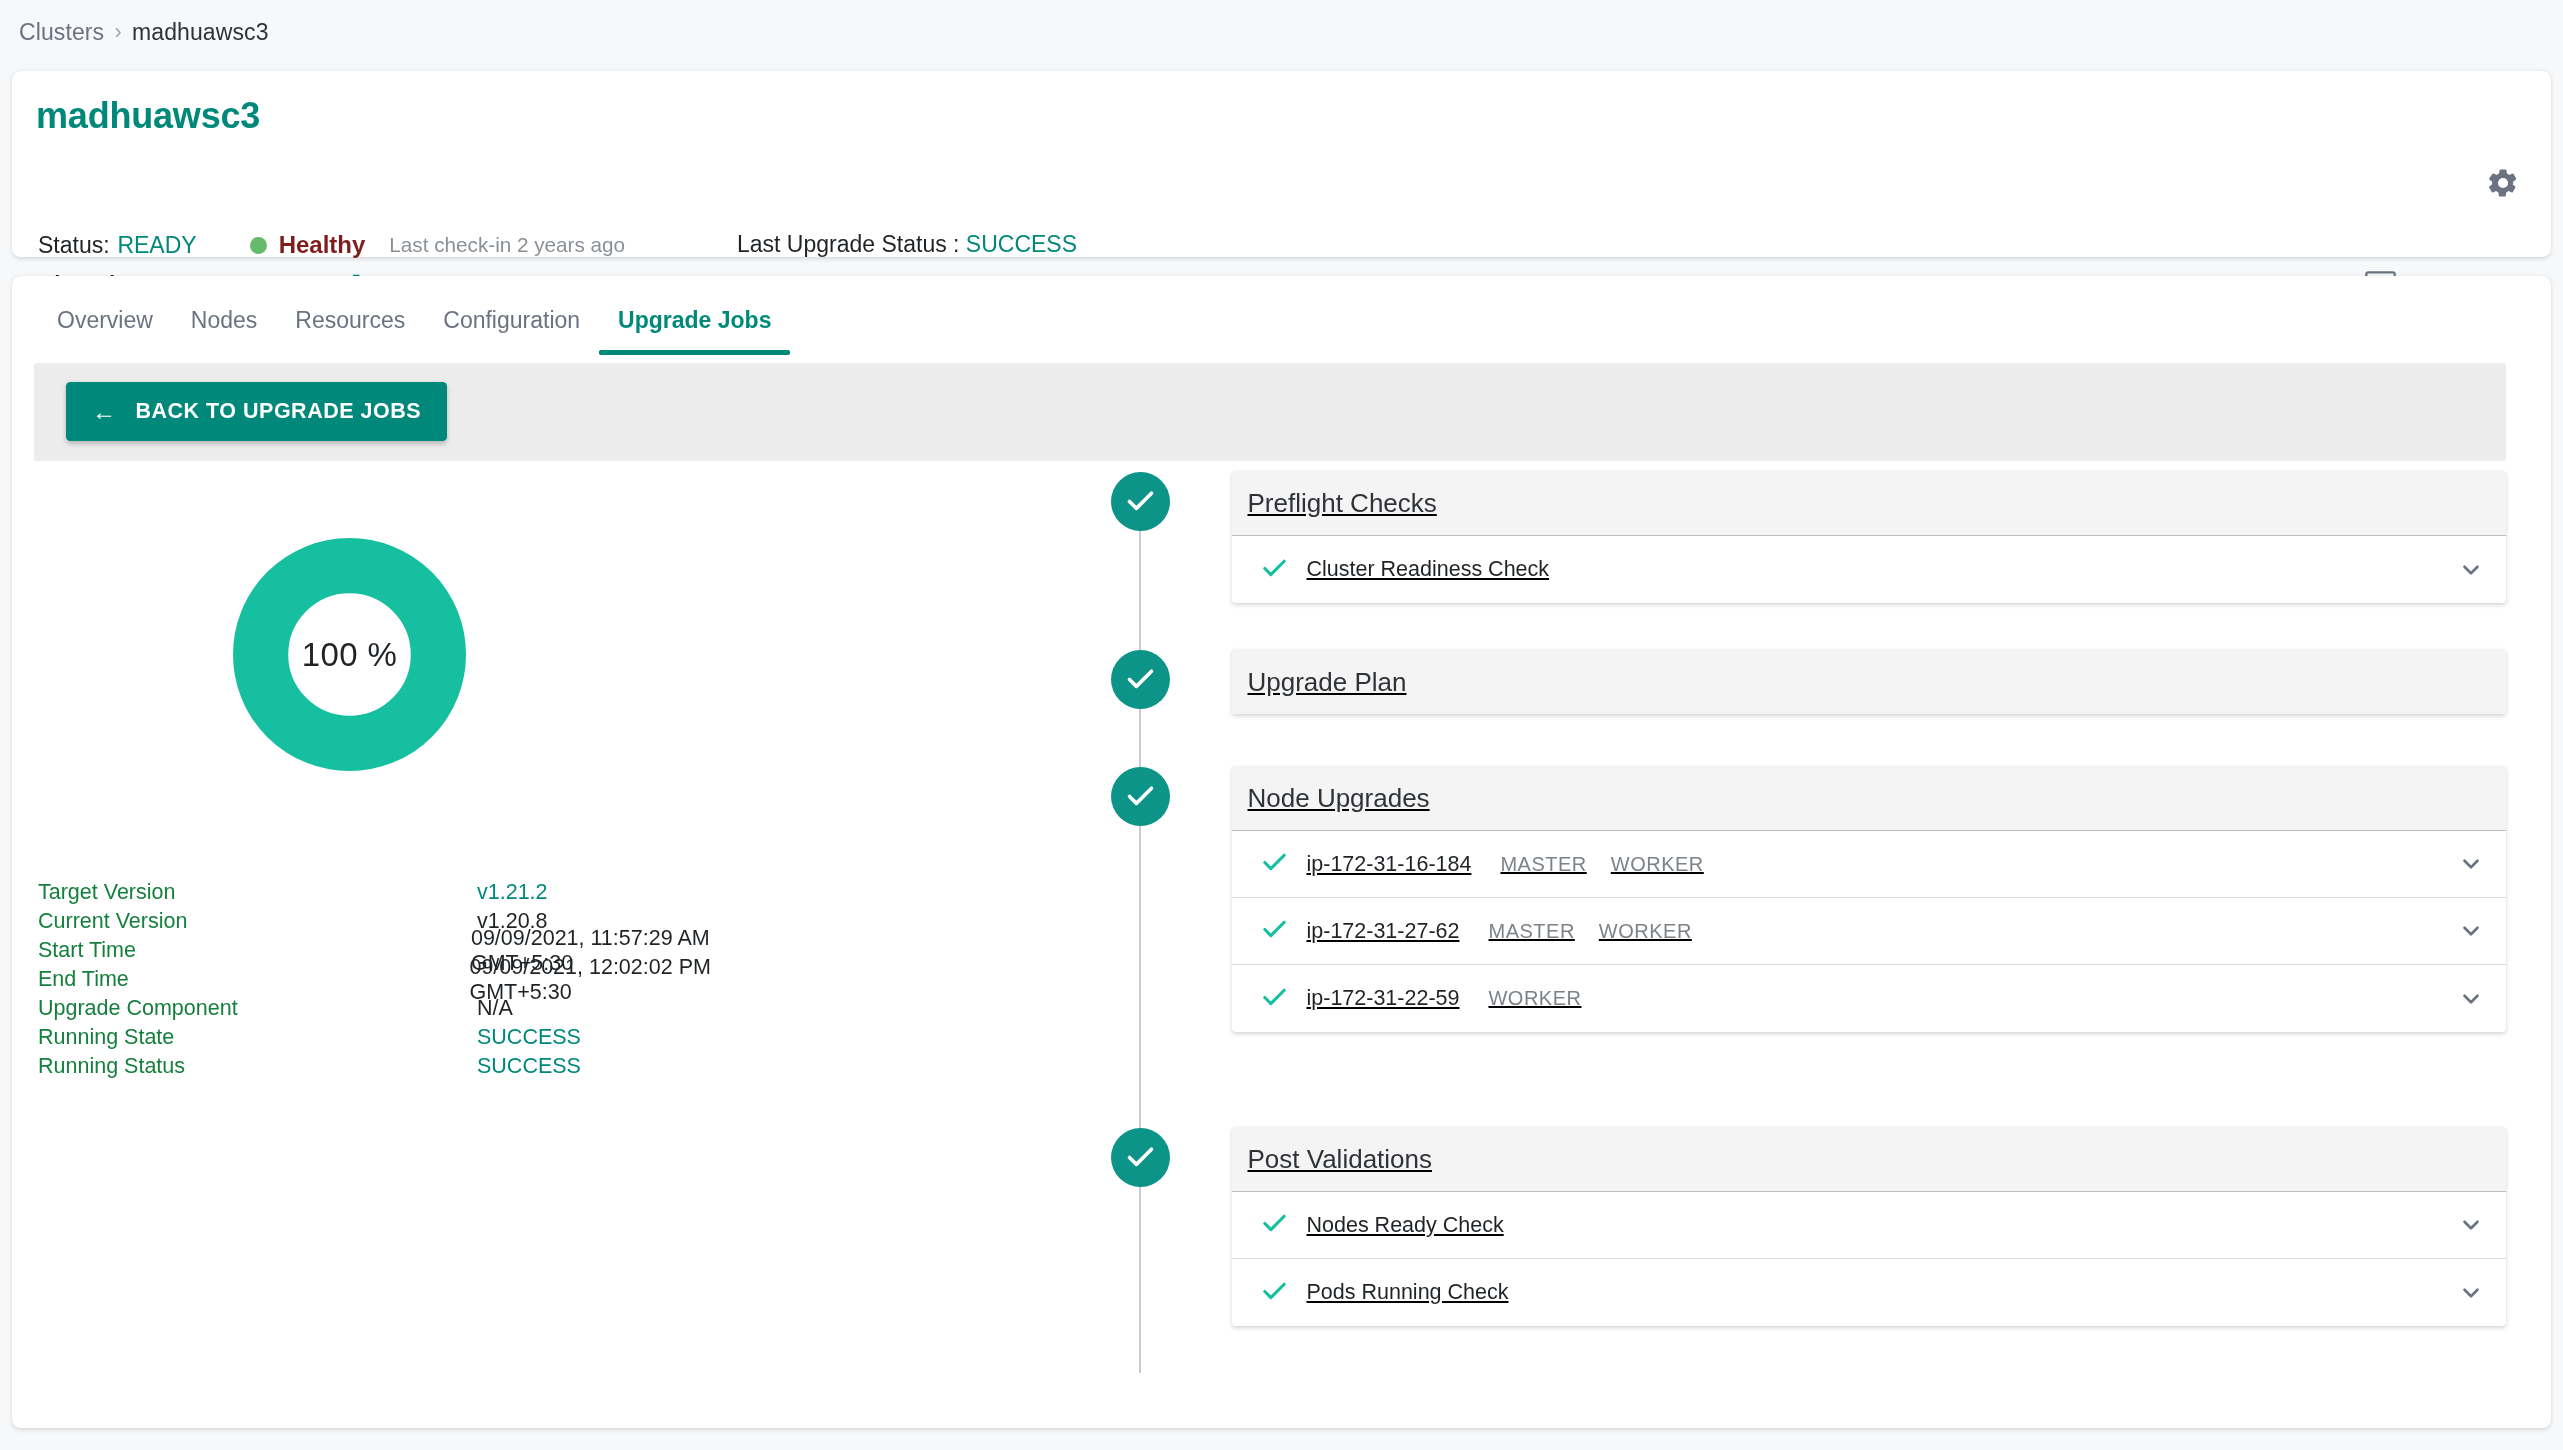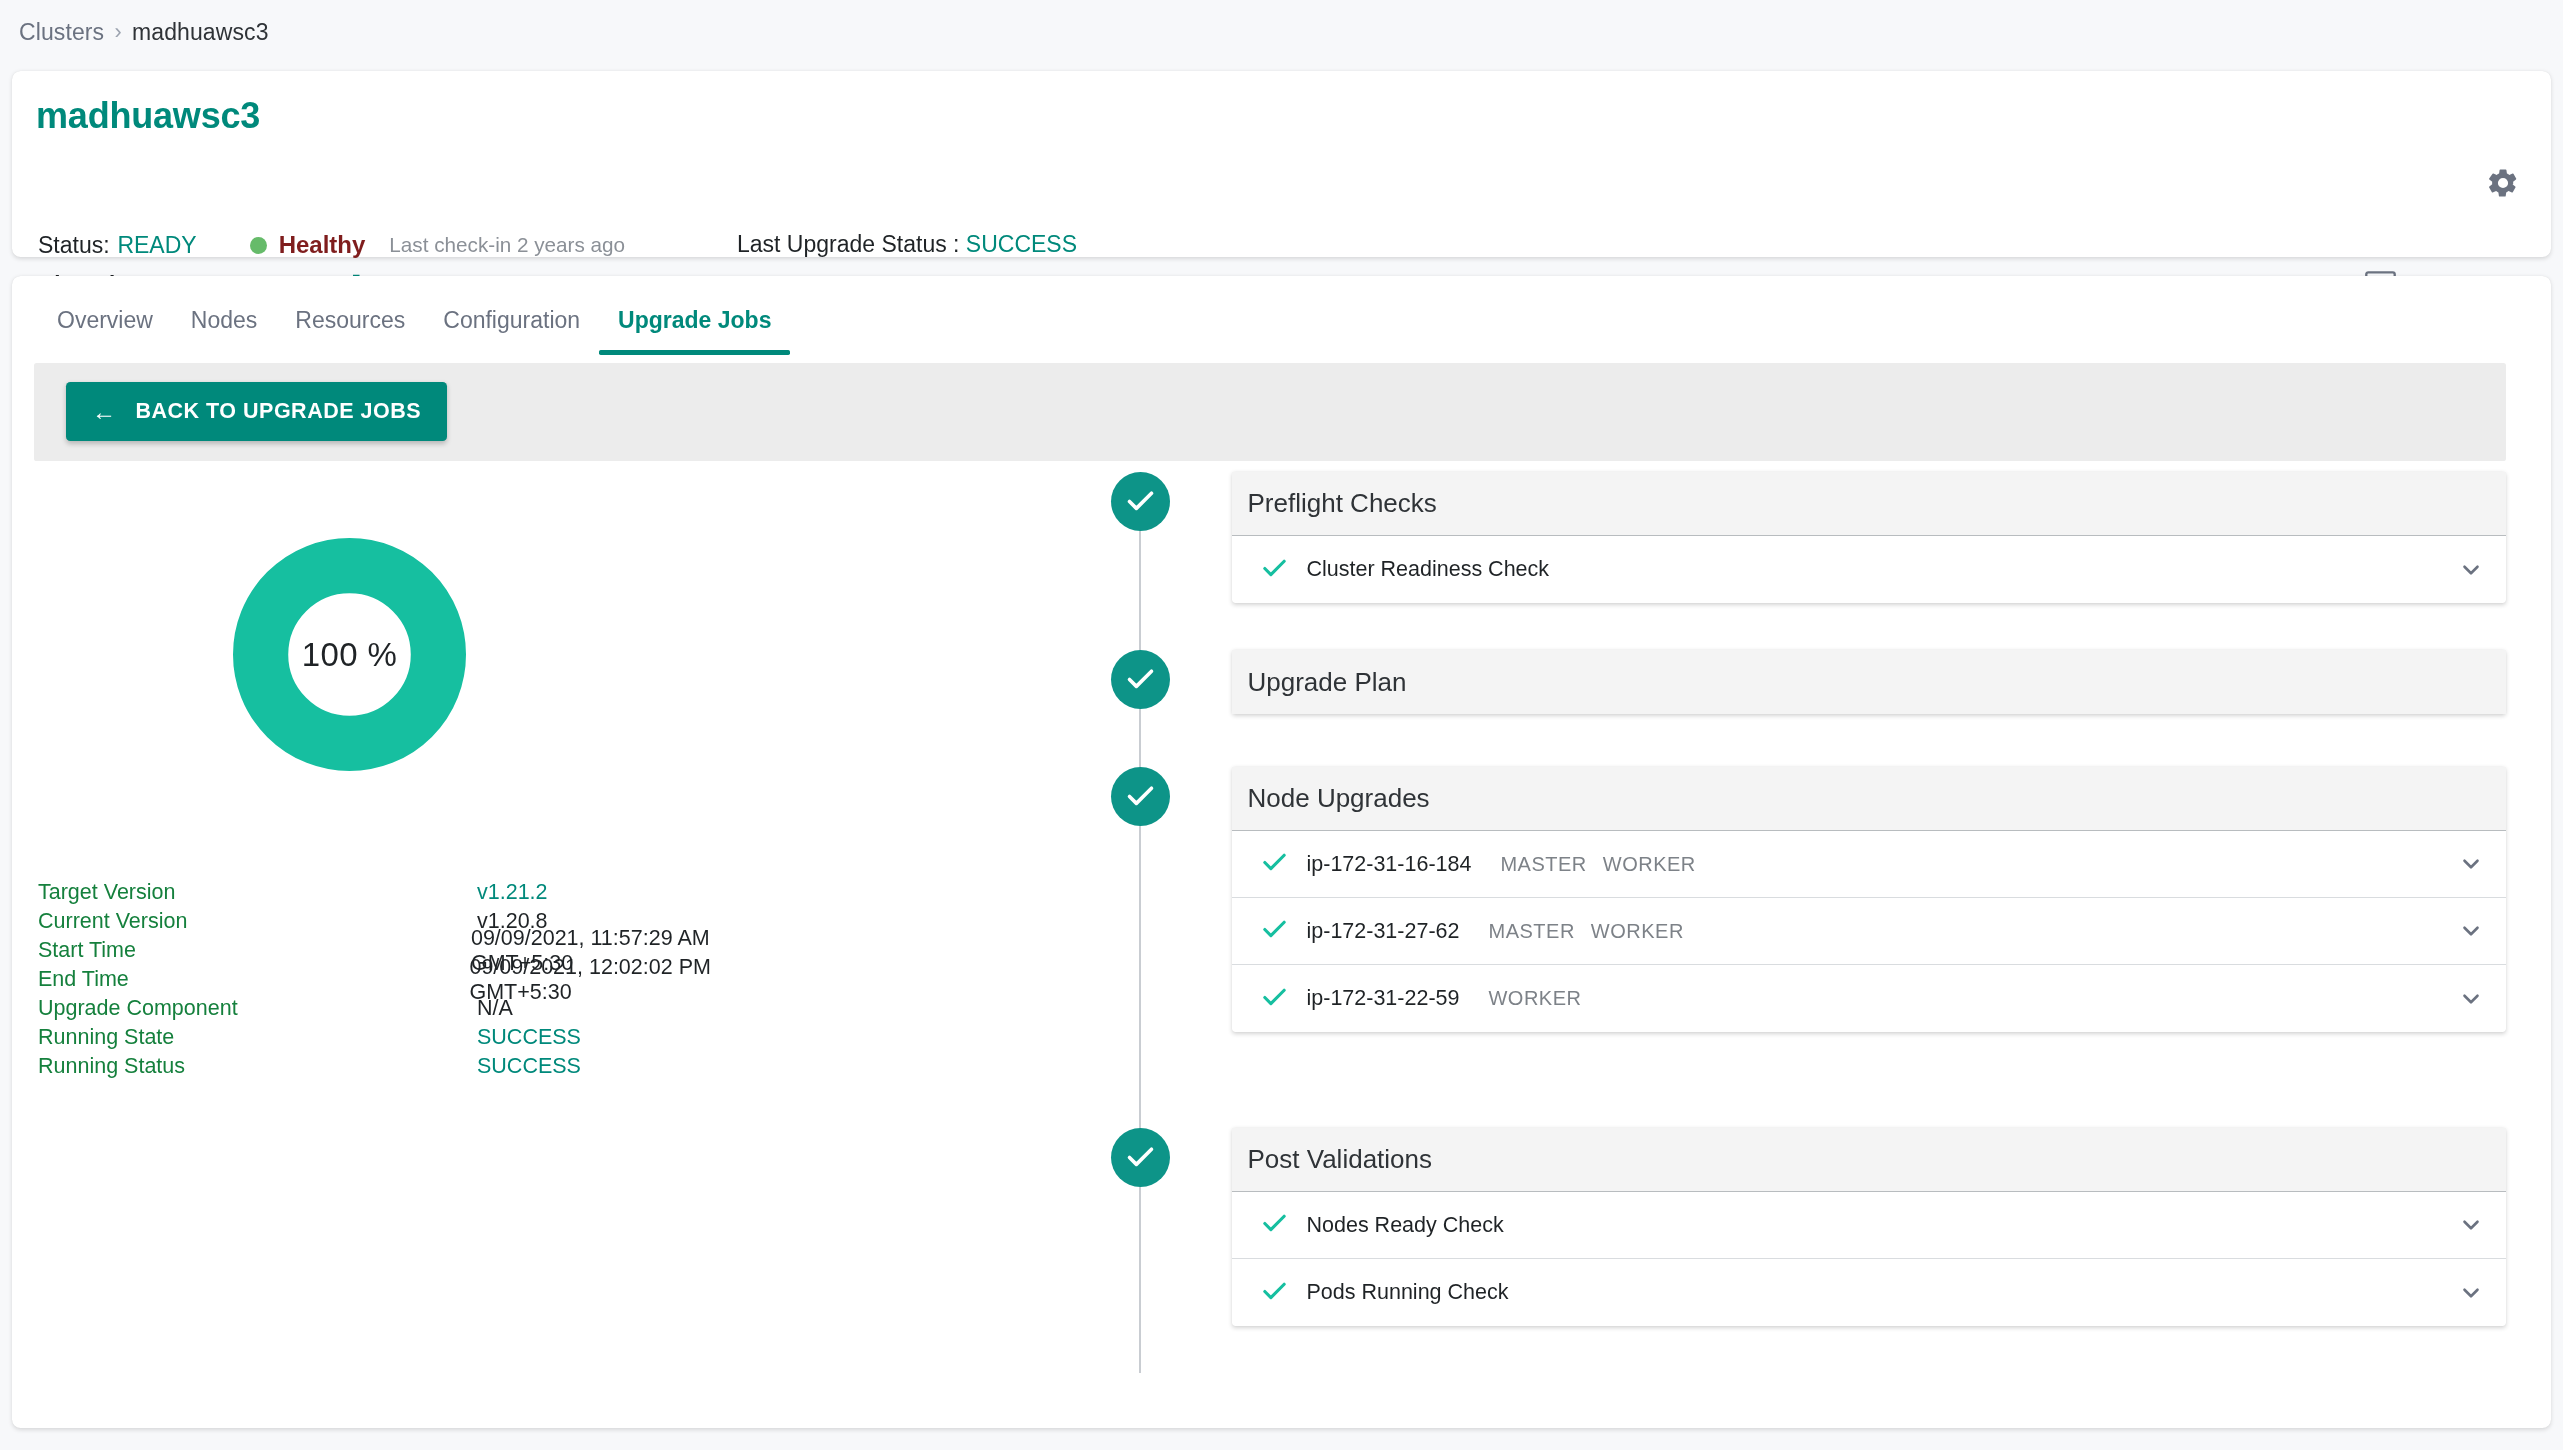--- a/index.html
+++ b/index.html
@@ -125,36 +125,36 @@
   }
   .tl-section { position: relative; margin-bottom: 0; }
   .tl-badge {
     position: absolute; left: 0px; top: 0px; width: 59px; height: 59px;
     border-radius: 50%; background: #0d9488;
     display: flex; align-items: center; justify-content: center; z-index: 3;
   }
   .panel {
     margin-left: 121px; background: #ffffff; border-radius: 3.4px;
     box-shadow: 0 1.7px 4.3px rgba(0,0,0,.17), 0 0 0.9px rgba(0,0,0,.1);
-    position: relative; z-index: 2;
+    position: relative; z-index: 2; text-decoration: underline;
   }
   .panel-header {
     background: #f4f4f4; height: 64px; display: flex; align-items: center;
     padding-left: 15.5px; font-size: 26px; color: #2f3337; font-weight: 400;
     border-bottom: 1.7px solid #b8bcbf;
   }
   .panel-header.only { border-bottom: none; }
   .panel-row {
     height: 67px; display: flex; align-items: center; padding: 0 22.4px 0 27.6px;
     border-bottom: 0.9px solid #d9dcdf;
   }
   .panel-row:last-child { border-bottom: none; }
   .row-check { width: 40px; flex: 0 0 40px; }
   .row-label { font-size: 21.5px; color: #1f2326; margin-left: 6.9px; }
-  .row-badges { display: flex; gap: 16px; margin-left: 29px; }
+  .row-badges { display: flex; gap: 24px; margin-left: 29px; }
   .role-badge { font-size: 20px; color: #7d8288; letter-spacing: 0.5px; }
   .row-chevron { margin-left: auto; width: 26px; height: 26px; cursor: pointer; }
 </style>
 </head>
 <body>
 
 <div class="page">
 
   <div class="breadcrumb">
     <span class="crumb-link">Clusters</span>

